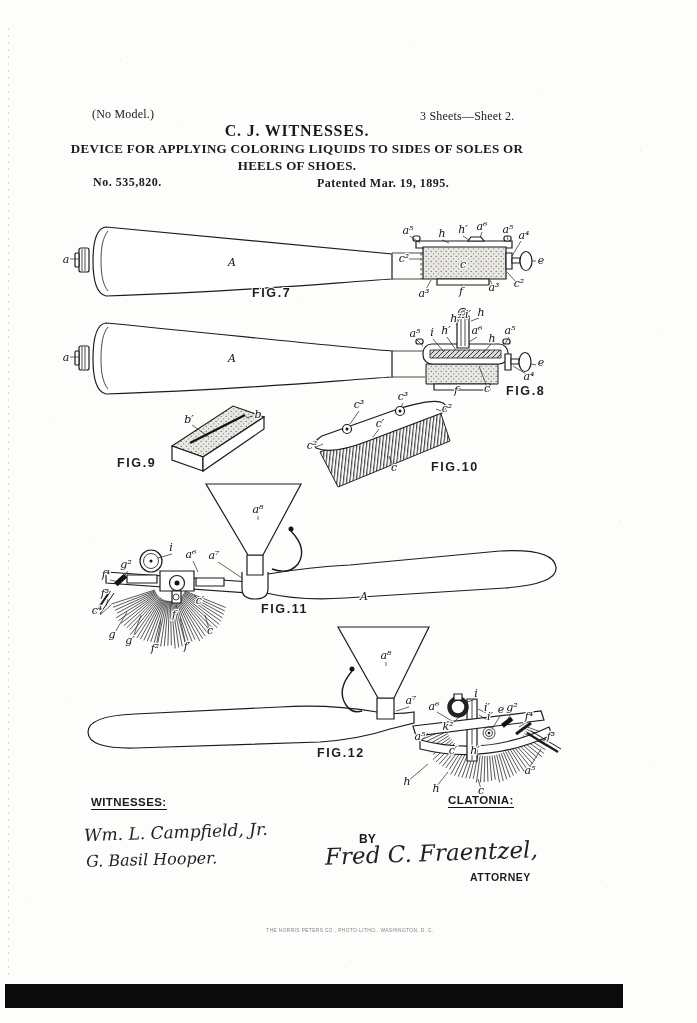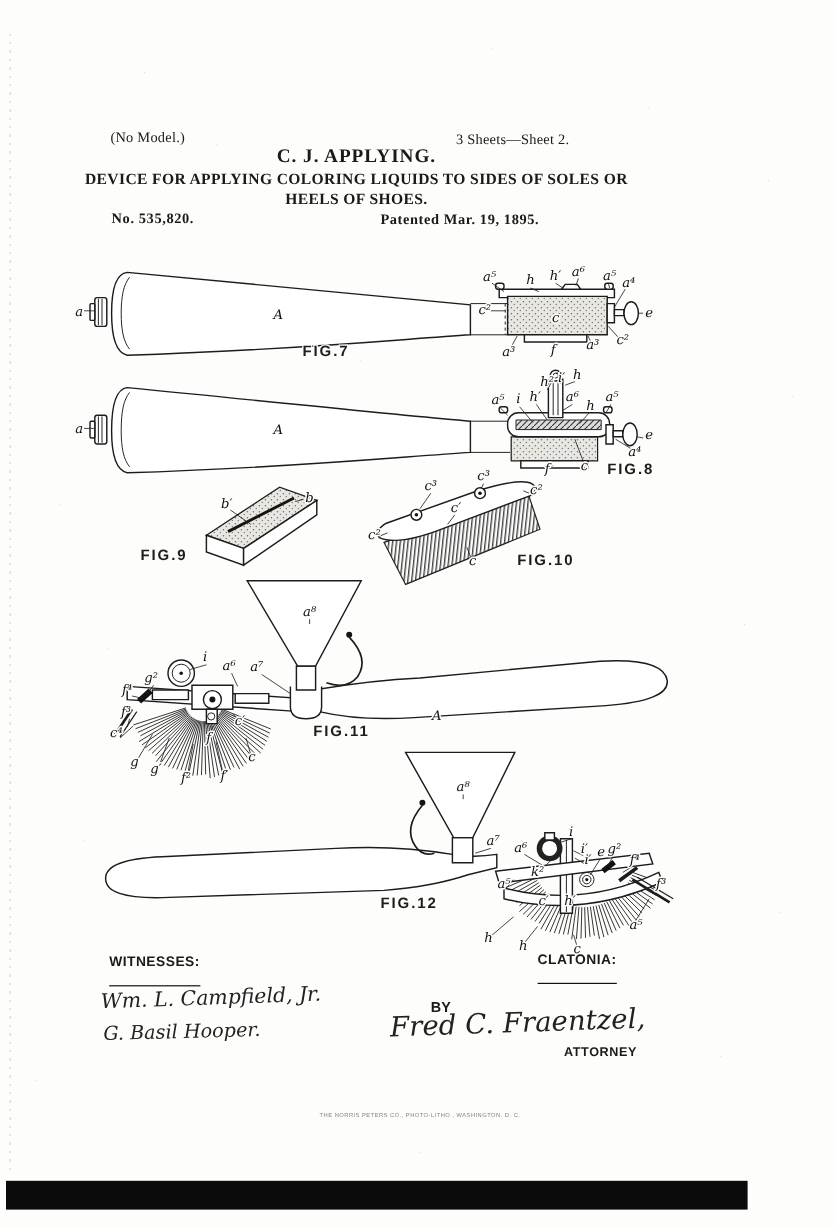--- a/index.html
+++ b/index.html
@@ -15,21 +15,21 @@
     70px 700px 0 #dcdcdc, 650px 760px 0 #d9d9d9, 30px 900px 0 #d8d8d8,
     600px 880px 0 #dddddd, 350px 960px 0 #d9d9d9, 180px 120px 0 #e0e0e0,
     540px 90px 0 #dedede, 90px 540px 0 #dddddd, 300px 300px 0 #e2e2e2;border-radius:50%}
   .h-small{font-size:12px;font-weight:400;letter-spacing:.2px}
   .h-center{left:0;width:594px;text-align:center}
   .h-name{font-size:16px;font-weight:700;letter-spacing:.8px}
   .h-title{font-size:13px;font-weight:700;letter-spacing:.3px}
   .h-num{font-size:12px;font-weight:700;letter-spacing:.5px}
   .sans{font-family:"Liberation Sans",sans-serif}
   .heading-underline{font-family:"Liberation Sans",sans-serif;font-size:11.5px;font-weight:700;
-    letter-spacing:.4px;border-bottom:1.5px solid #111;padding-bottom:13px}
+    letter-spacing:.4px;border-bottom:1.5px solid #111;padding-bottom:1px}
   .sig{font-family:"DejaVu Serif",serif;font-style:italic;color:#222}
   .imprint{left:200px;width:300px;text-align:center;font-family:"Liberation Sans",sans-serif;
     font-size:4.8px;letter-spacing:.4px;color:#838383}
   .blackbar{left:5px;top:984px;width:618px;height:24px;background:#0b0b0b}
   svg{position:absolute;left:0;top:0}
   svg *{vector-effect:non-scaling-stroke}
   .ln{stroke:#1c1c1c;stroke-width:1.2;fill:#fff}
   .ln-thin{stroke:#1c1c1c;stroke-width:.8;fill:none}
   .solid{fill:#141414;stroke:none}
   .leader{stroke:#222;stroke-width:.7;fill:none}
@@ -40,22 +40,22 @@
   .bristles line{stroke:#1f1f1f;stroke-width:.75}
 </style>
 </head>
 <body>
 
 <div class="page">
   <div class="edge-dots"></div>
   <div class="speckles"></div>
 
   <div class="abs h-small" style="left:92px;top:107px">(No Model.)</div>
-  <div class="abs h-small" style="left:380px;top:109px">3 Sheets—Sheet 2.</div>
-  <div class="abs h-center h-name" style="top:122px">C. J. APPLYING.</div>
+  <div class="abs h-small" style="left:420px;top:109px">3 Sheets—Sheet 2.</div>
+  <div class="abs h-center h-name" style="top:122px">C. J. WITNESSES.</div>
   <div class="abs h-center h-title" style="top:158px">HEELS OF SHOES.</div>
   <div class="abs h-center h-title" style="top:141px">DEVICE FOR APPLYING COLORING LIQUIDS TO SIDES OF SOLES OR</div>
   <div class="abs h-num" style="left:93px;top:175px">No. 535,820.</div>
   <div class="abs h-num" style="left:317px;top:176px">Patented Mar. 19, 1895.</div>
 
   <svg width="697" height="1023" viewBox="0 0 697 1023">
     <defs>
       <pattern id="stip" width="5" height="5" patternUnits="userSpaceOnUse">
         <rect width="5" height="5" fill="#e9e7e2"></rect>
         <circle cx="1.2" cy="1.4" r="0.65" fill="#6d6d6d"></circle>

